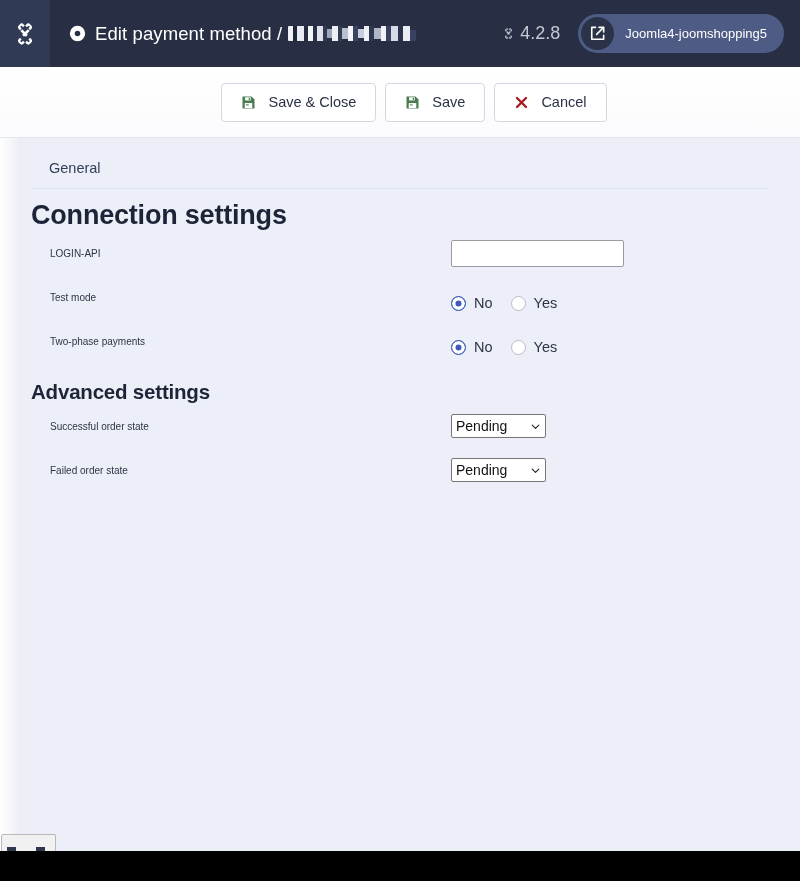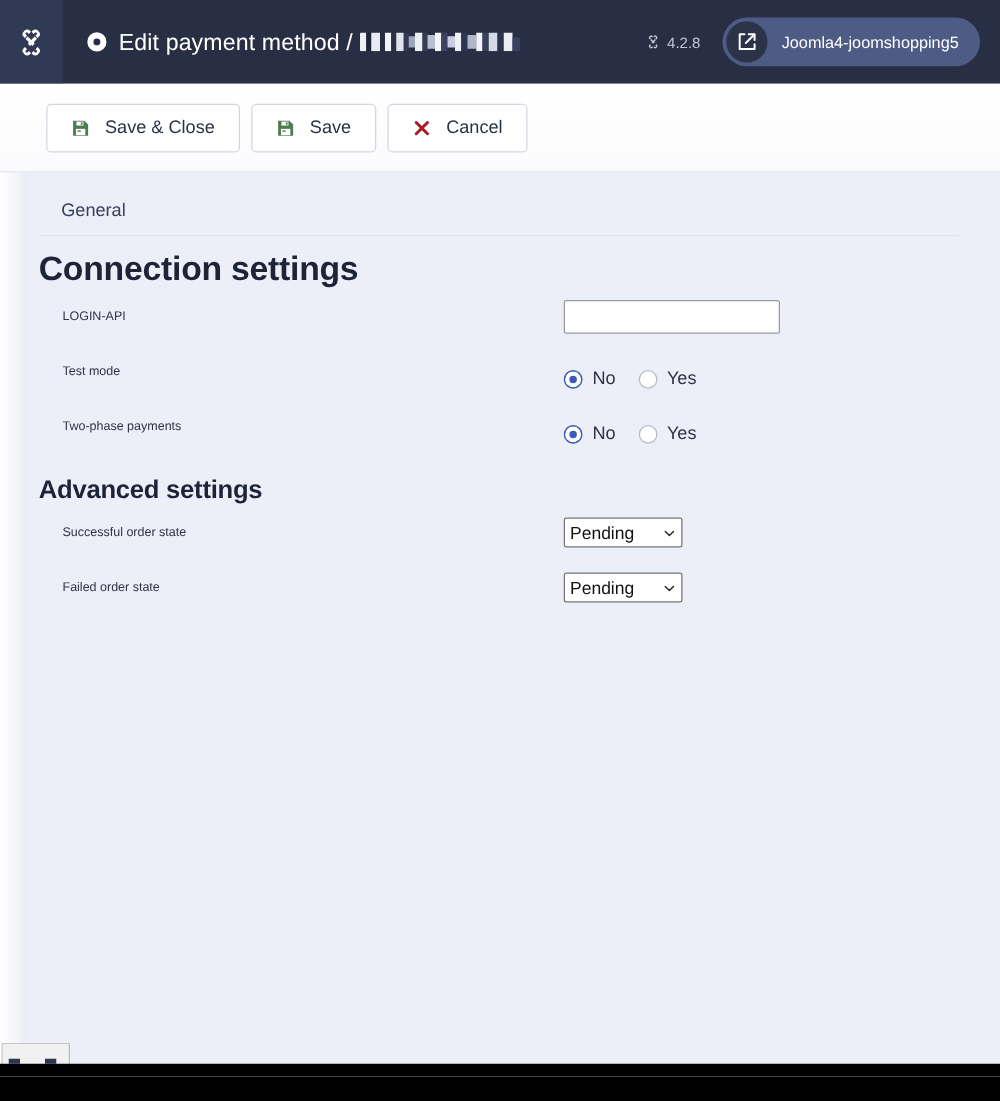--- a/index.html
+++ b/index.html
@@ -72,21 +72,21 @@
   .redacted .px {
     position: absolute;
     top: 0; bottom: 0;
   }
 
   .version-wrap {
     margin-left: auto;
     display: flex;
     align-items: center;
     color: #c3c8d4;
-    font-size: 12px;
+    font-size: 18px;
     white-space: nowrap;
   }
   .version-icon { margin-right: 5px; display:flex; }
 
   .site-pill {
     display: flex;
     align-items: center;
     height: 39px;
     margin-left: 18px;
     margin-right: 16px;
@@ -111,20 +111,21 @@
   
   .toolbar {
     position: absolute;
     top: 67px; left: 0;
     width: 800px; height: 71px;
     background: linear-gradient(#ffffff, #fbfbfd);
     display: flex;
     align-items: center;
     padding-left: 37px;
     border-bottom: 1px solid #e4e7ef;
+    justify-content: center;
   }
   .tb-btn {
     height: 39px;
     display: inline-flex;
     align-items: center;
     padding: 0 19px;
     margin-right: 9px;
     background: #ffffff;
     border: 1px solid #d3d7e2;
     border-radius: 4px;
@@ -152,24 +153,23 @@
   .content {
     position: absolute;
     top: 138px; left: 22px;
     width: 778px;
     bottom: 0;
     background: #eceff7;
   }
 
   .tabs {
     display: flex;
-    align-items: flex-end;
     height: 50px;
     padding-left: 9px;
-    padding-top: 16px;
+    padding-top: 10px;
   }
   .tab {
     height: 39px;
     display: flex;
     align-items: center;
     padding: 0 17px;
     font-size: 14.5px;
     color: #35405c;
     cursor: pointer;
     border: 1px solid transparent;

